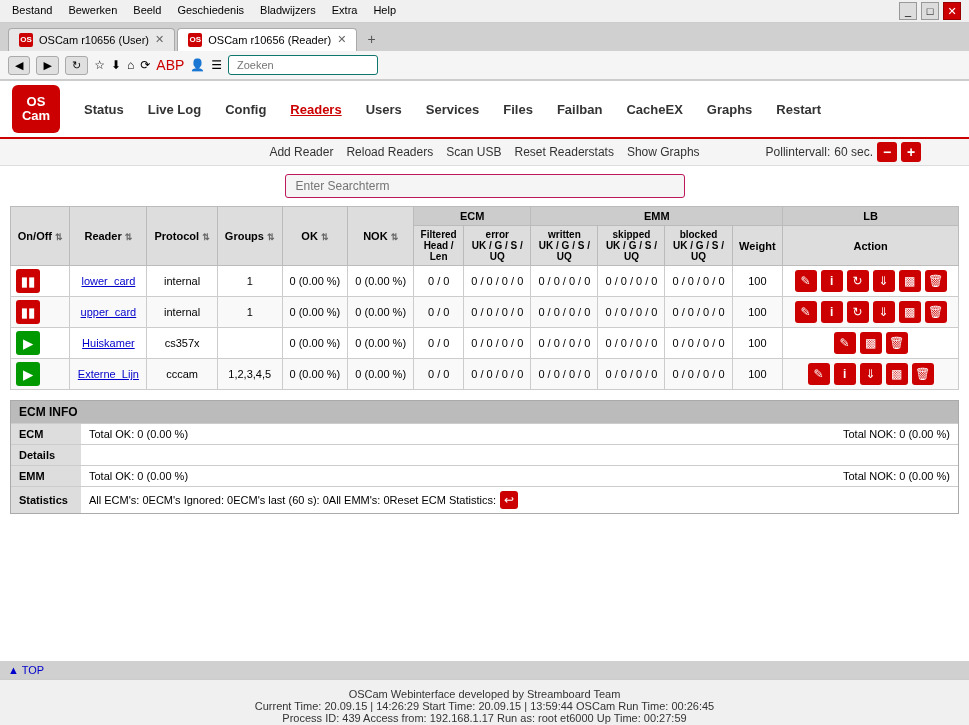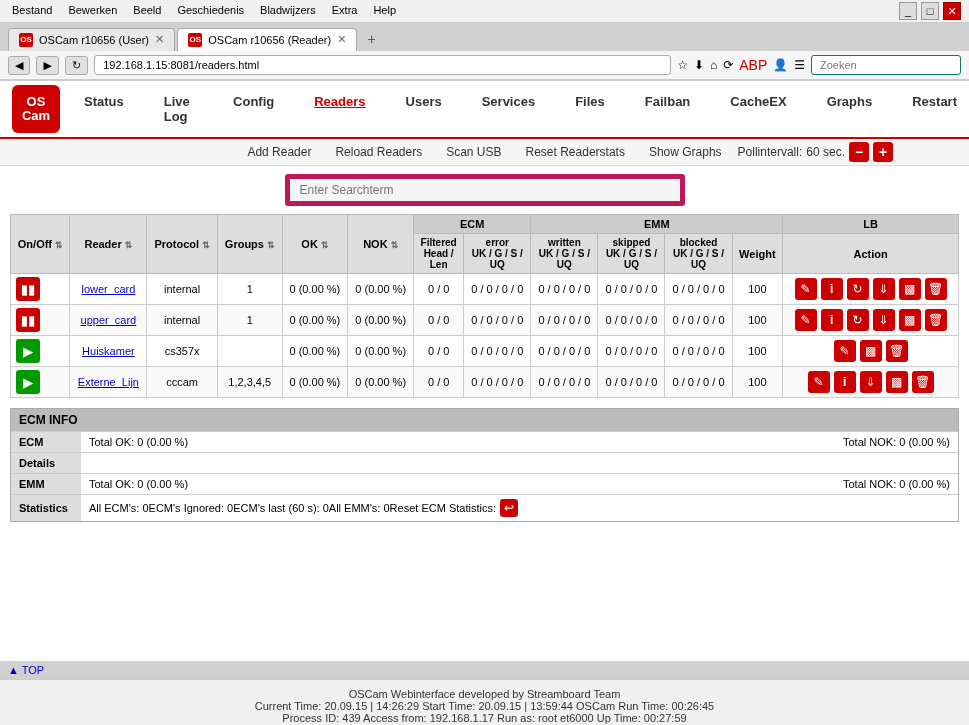--- a/index.html
+++ b/index.html
@@ -24,35 +24,35 @@
     .nav-icon.red { color: #c00; }
 
     
     .app-container { background: #fff; min-height: 580px; }
 
     
     .app-header { display: flex; align-items: center; background: #fff; border-bottom: 2px solid #c00; padding: 4px 0; }
     .logo-area { display: flex; align-items: center; padding: 0 12px; }
     .logo-box { width: 48px; height: 48px; background: #c00; border-radius: 6px; display: flex; align-items: center; justify-content: center; }
     .logo-text { color: #fff; font-size: 11px; font-weight: bold; text-align: center; line-height: 1.2; }
-    .main-nav { display: flex; align-items: flex-start; gap: 16px; }
+    .main-nav { display: flex; align-items: flex-end; gap: 0; }
     .main-nav a { padding: 8px 12px; text-decoration: none; color: #333; font-size: 13px; font-weight: bold; }
     .main-nav a.active { color: #c00; text-decoration: underline; }
 
     
-    .sub-nav { display: flex; align-items: center; justify-content: center; gap: 12px; background: #f5f5f5; padding: 4px 0; border-bottom: 1px solid #ddd; position: relative; }
+    .sub-nav { display: flex; align-items: center; justify-content: center; gap: 1px; background: #f5f5f5; padding: 4px 0; border-bottom: 1px solid #ddd; position: relative; }
     .sub-nav a { text-decoration: none; color: #333; font-size: 12px; padding: 2px 6px; }
-    .poll-area { position: absolute; right: 76px; font-size: 12px; color: #333; display: flex; align-items: center; gap: 4px; }
+    .poll-area { position: absolute; right: 48px; font-size: 12px; color: #333; display: flex; align-items: center; gap: 4px; }
     .poll-btn { width: 20px; height: 20px; border: none; cursor: pointer; font-size: 14px; font-weight: bold; border-radius: 3px; }
     .poll-btn.minus { background: #c00; color: #fff; }
     .poll-btn.plus { background: #c00; color: #fff; }
 
     
     .search-bar { text-align: center; padding: 8px; background: #fff; }
-    .search-bar input { width: 400px; padding: 4px 10px; border: 5px solid #be185d; border-radius: 3px; font-size: 12px; background: #f5f5f5; color: #aaa; }
+    .search-bar input { width: 400px; padding: 4px 10px; border: 1px solid #be185d; border-radius: 3px; font-size: 12px; background: #f5f5f5; color: #aaa; }
 
     
     .table-container { padding: 0 10px; }
     table { width: 100%; border-collapse: collapse; font-size: 11px; }
     th { background: #ddd; border: 1px solid #bbb; padding: 3px 5px; text-align: center; font-size: 11px; font-weight: bold; }
     td { border: 1px solid #ccc; padding: 3px 5px; text-align: center; vertical-align: middle; }
     tr:nth-child(even) td { background: #f9f9f9; }
     tr:nth-child(odd) td { background: #fff; }
     .sort-icon { font-size: 9px; color: #666; }
     .icon-btn { display: inline-flex; align-items: center; justify-content: center; width: 22px; height: 22px; border: none; border-radius: 3px; cursor: pointer; margin: 1px; font-size: 12px; }
@@ -117,21 +117,20 @@
       <span>OSCam r10656 (Reader)</span>
       <span class="close">✕</span>
     </div>
     <div class="tab-new">+</div>
   </div>
 
   <div class="nav-bar">
     <button class="nav-btn">◀</button>
     <button class="nav-btn">▶</button>
     <button class="nav-btn">↻</button>
-    <input class="nav-url" type="text" value="192.168.1.15:8081/readers.html" style="">
     <div class="nav-icons">
       <span>☆</span>
       <span>⬇</span>
       <span>⌂</span>
       <span>⟳</span>
       <span class="nav-icon red">ABP</span>
       <span>👤</span>
       <span>☰</span>
     </div>
     <input class="nav-search" type="text" placeholder="Zoeken" style="">

